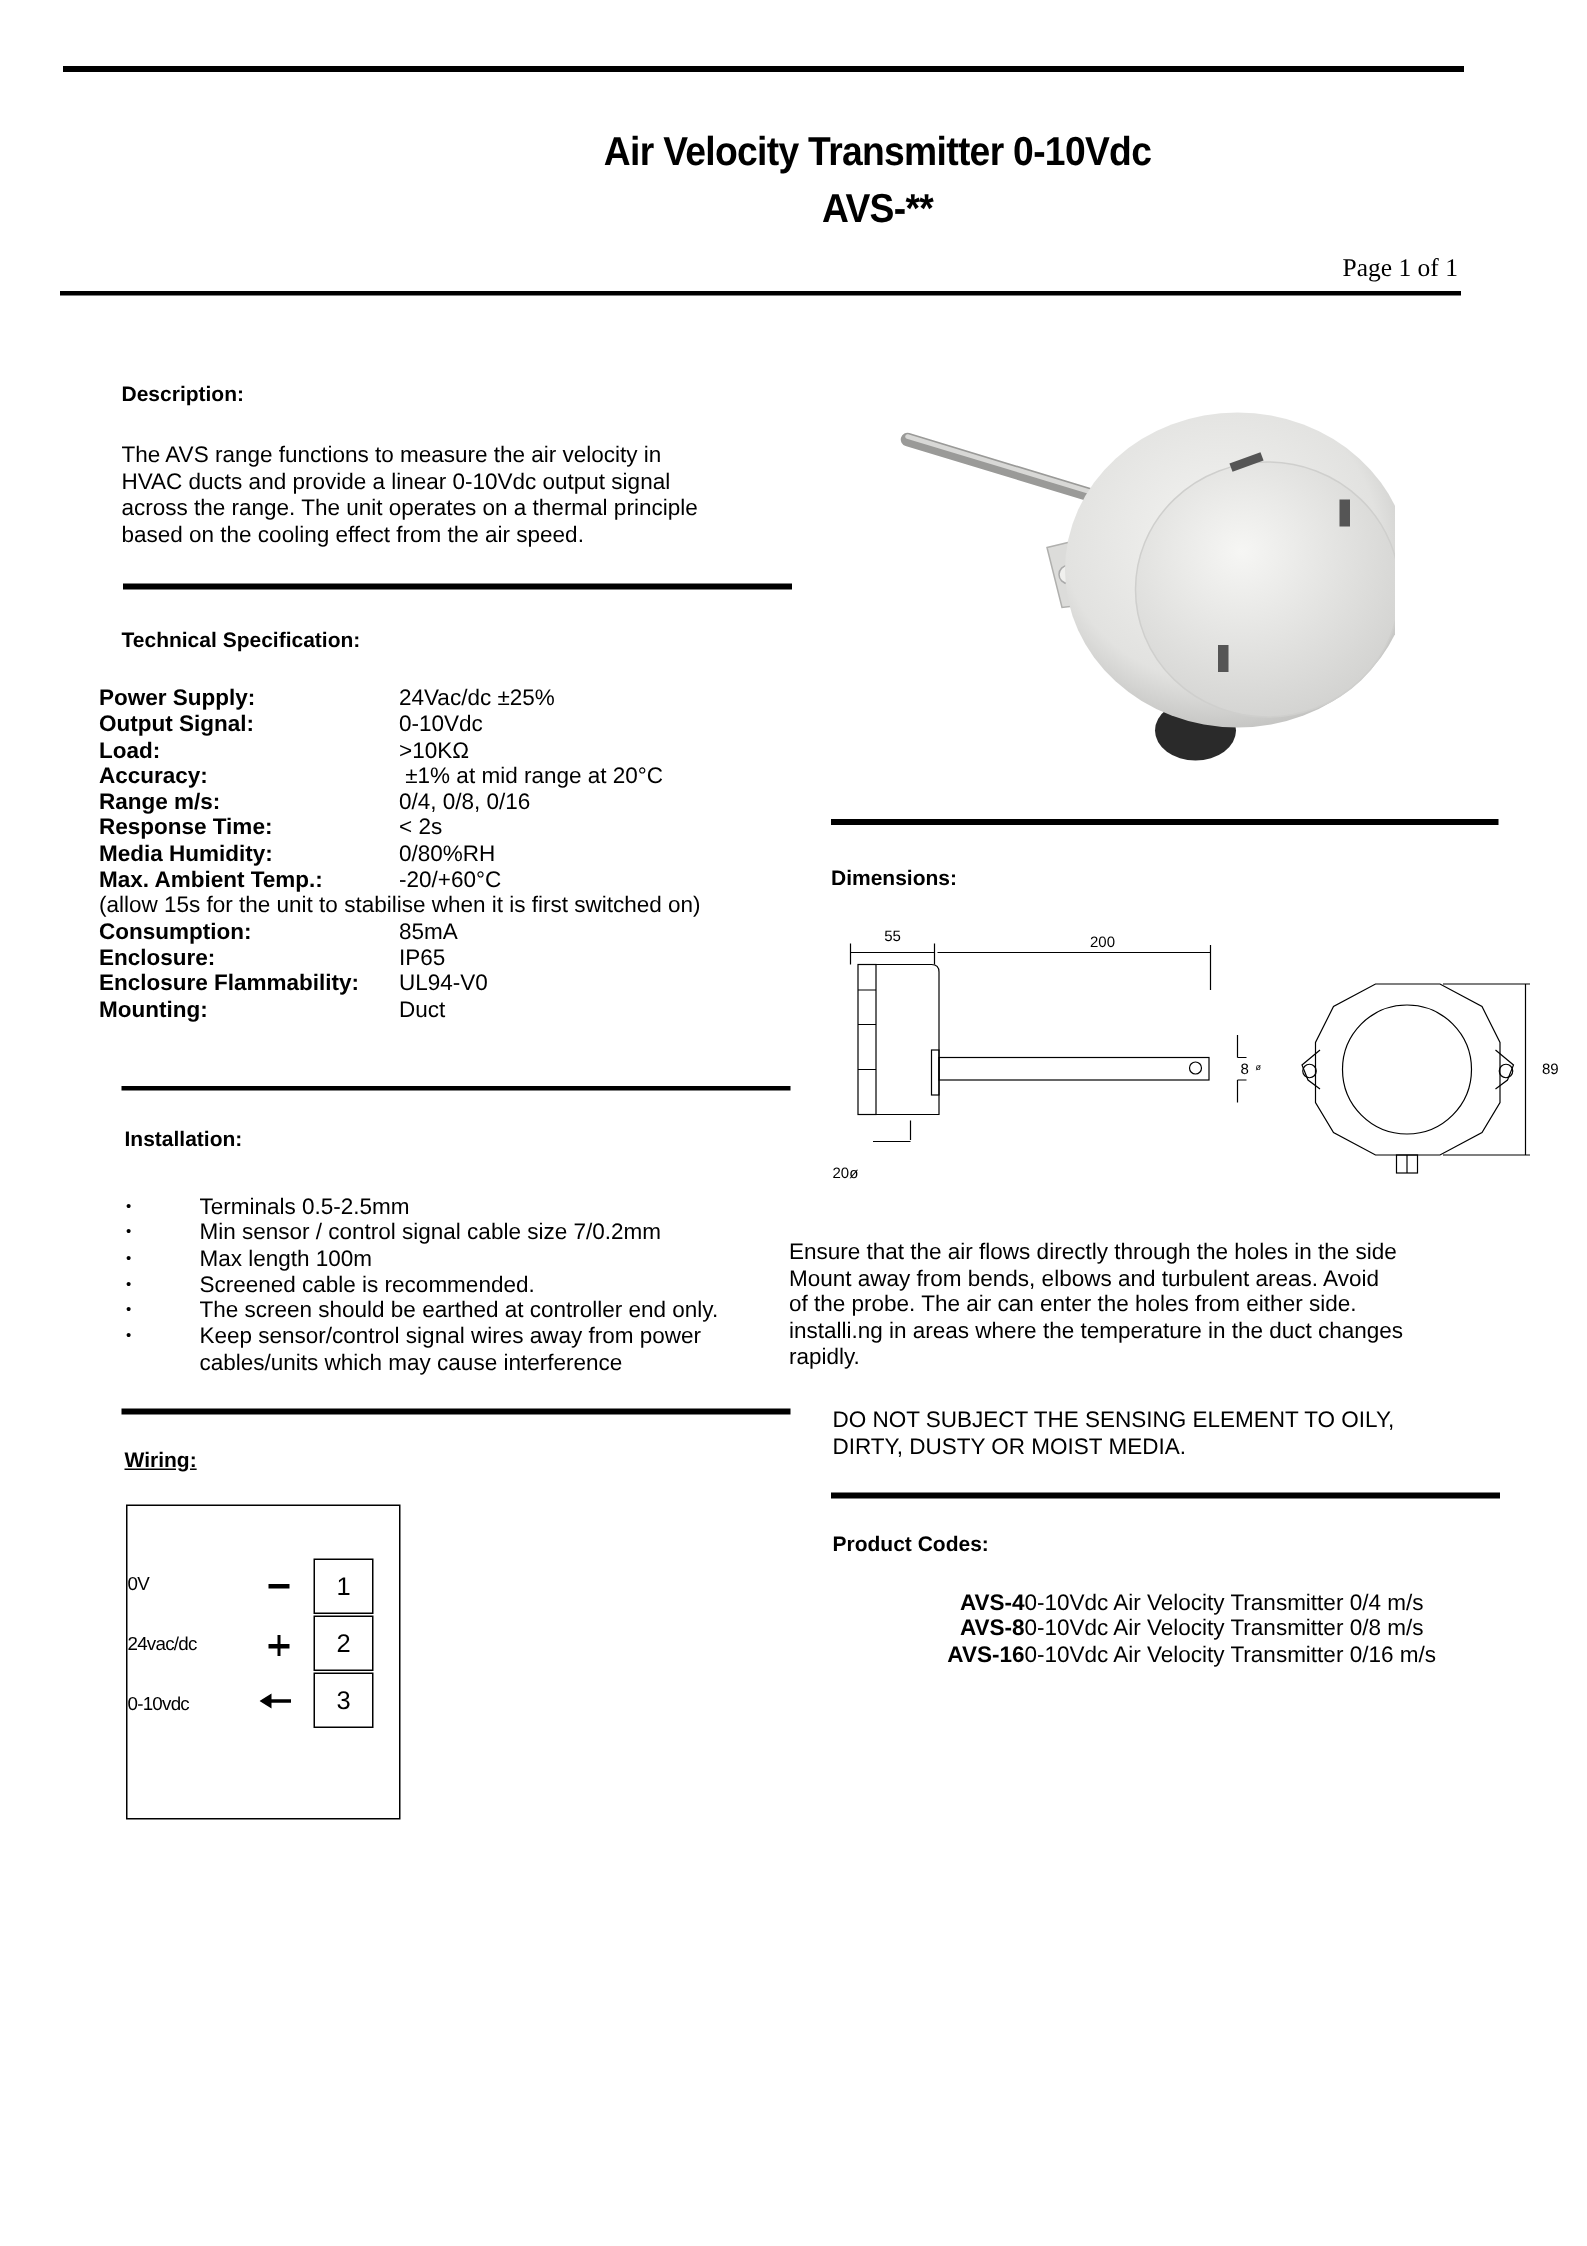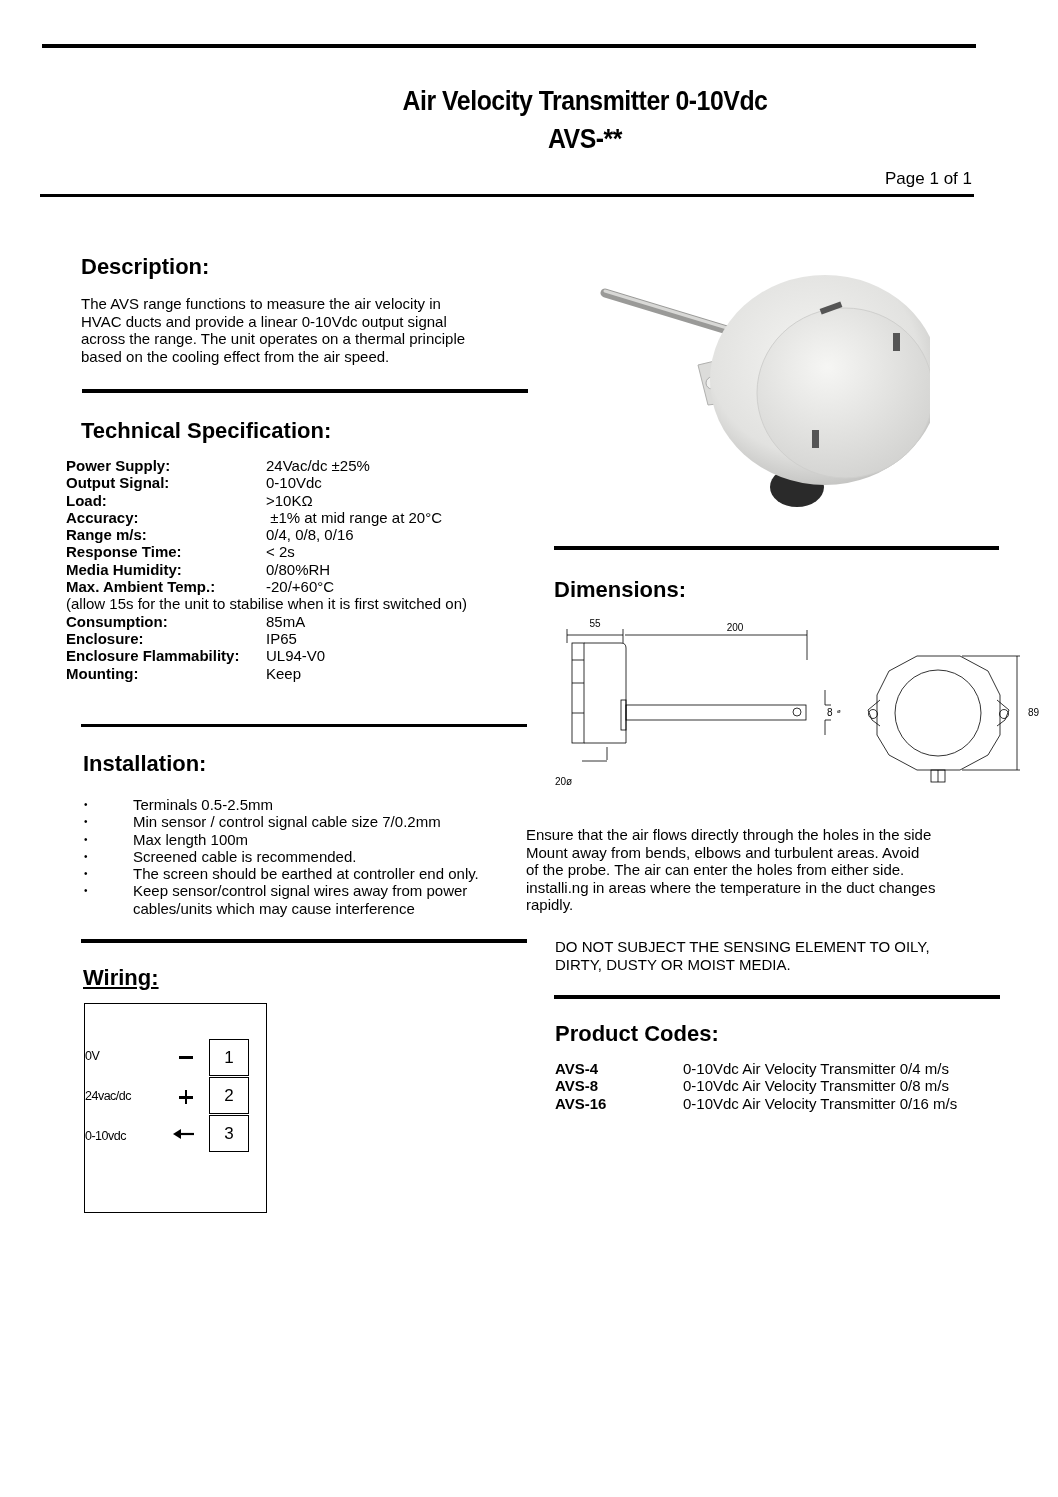--- a/index.html
+++ b/index.html
@@ -3,36 +3,36 @@
 <meta charset="utf-8">
 <style>
   html, body { margin: 0; padding: 0; background: #ffffff; }
   body { width: 1058px; height: 1497px; position: relative; overflow: hidden;
          font-family: "Liberation Sans", sans-serif; color: #000; }
   .abs { position: absolute; }
   .rule { position: absolute; background: #000; }
   .title { position: absolute; left: 0; width: 1170px; text-align: center; font-weight: bold;
            font-family: "Liberation Sans", sans-serif; font-size: 27px; letter-spacing: -0.5px;
            transform: scaleX(0.92); transform-origin: 585px 0; }
-  .pageno { position: absolute; right: 86px; top: 169px; font-family: Liberation Sans, sans-serif; font-size: 17px; }
-  .h2 { position: absolute; font-weight: bold; font-size: 22px; }
+  .pageno { position: absolute; right: 86px; top: 169px; font-family: Liberation Serif, serif; font-size: 17px; }
+  .h2 { position: absolute; font-weight: bold; font-size: 14px; }
   .para { position: absolute; font-size: 15px; line-height: 17.5px; }
   .spec { position: absolute; left: 66px; top: 457px; font-size: 15px; line-height: 17.3px; }
   .spec .row { display: flex; height: 17.3px; white-space: nowrap; }
   .spec .k { width: 200px; font-weight: bold; }
   .spec .note { white-space: nowrap; }
   .bullets { position: absolute; left: 84px; top: 796px; font-size: 15px; line-height: 17.3px; margin: 0; padding: 0; list-style: none; }
   .bullets li { position: relative; padding-left: 49px; }
   .bullets li .dot { position: absolute; left: 0; top: 0; font-size: 10px; }
   .wirebox { position: absolute; left: 84px; top: 1003px; width: 183px; height: 210px; border: 1.5px solid #000; box-sizing: border-box; }
   .term { position: absolute; left: 124px; width: 40px; height: 37px; border: 1px solid #000; box-sizing: border-box;
           font-size: 17px; text-align: center; line-height: 35px; }
   .wlabel { position: absolute; font-size: 12.5px; letter-spacing: -0.5px; }
   .codes { position: absolute; left: 555px; top: 1060px; font-size: 15px; line-height: 17.3px; }
-  .codes .row { display: flex; white-space: nowrap; }
+  .codes .row { display: flex; white-space: nowrap; text-align: right; }
   .codes .k { width: 128px; font-weight: bold; }
 </style>
 </head>
 <body>
 
 <div class="rule" style="left:42px; top:44px; width:934px; height:4px;"></div>
 <div class="title" style="top:86px;">Air Velocity Transmitter 0-10Vdc</div>
 <div class="title" style="top:124px;">AVS-**</div>
 <div class="pageno">Page 1 of 1</div>
 <div class="rule" style="left:40px; top:194px; width:934px; height:3px;"></div>
@@ -88,21 +88,21 @@
   <div class="row">
       <span class="k">Enclosure:</span>
       <span>IP65</span>
     </div>
   <div class="row">
       <span class="k">Enclosure Flammability:</span>
       <span>UL94-V0</span>
     </div>
   <div class="row">
       <span class="k">Mounting:</span>
-      <span>Keep</span>
+      <span>Duct</span>
     </div>
 </div>
 <div class="rule" style="left:81px; top:724px; width:446px; height:3px;"></div>
 
 <div class="h2" style="left:83px; top:751px;">Installation:</div>
 <ul class="bullets">
   <li><span class="dot">•</span><span>Terminals 0.5-2.5mm</span></li>
   <li><span class="dot">•</span><span>Min sensor / control signal cable size 7/0.2mm</span></li>
   <li><span class="dot">•</span><span>Max length 100m</span></li>
   <li><span class="dot">•</span><span>Screened cable is recommended.</span></li>

